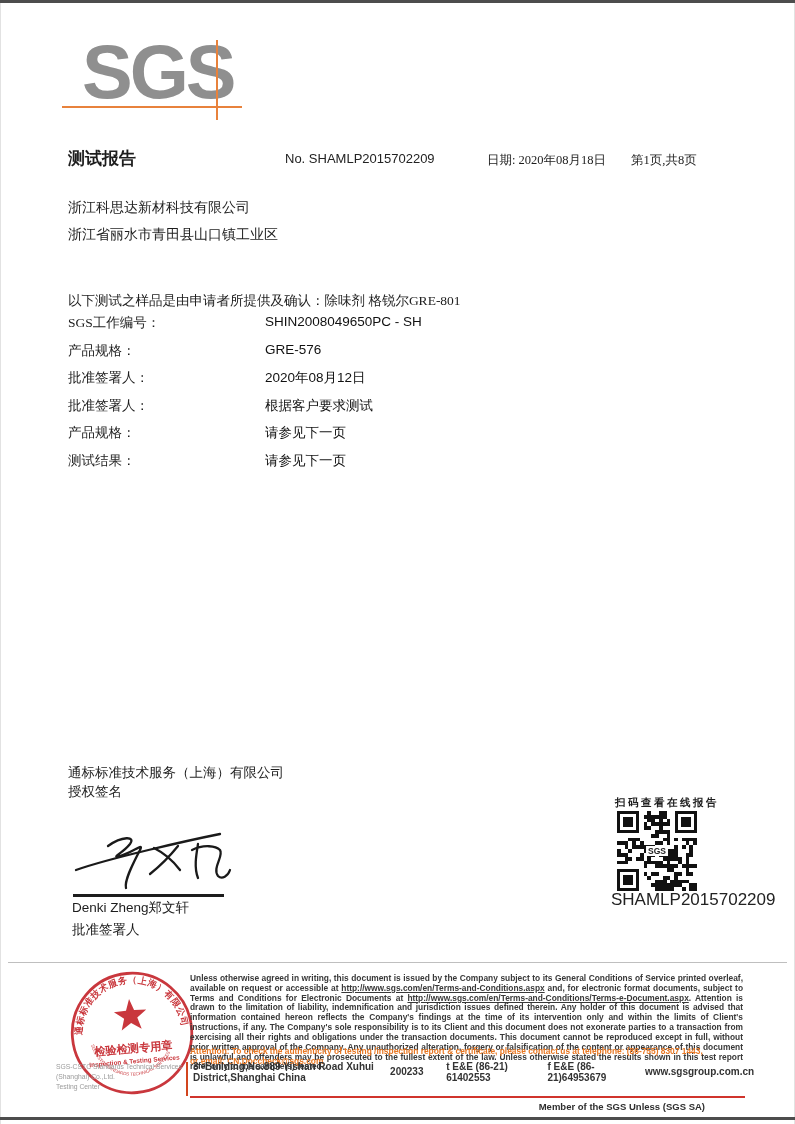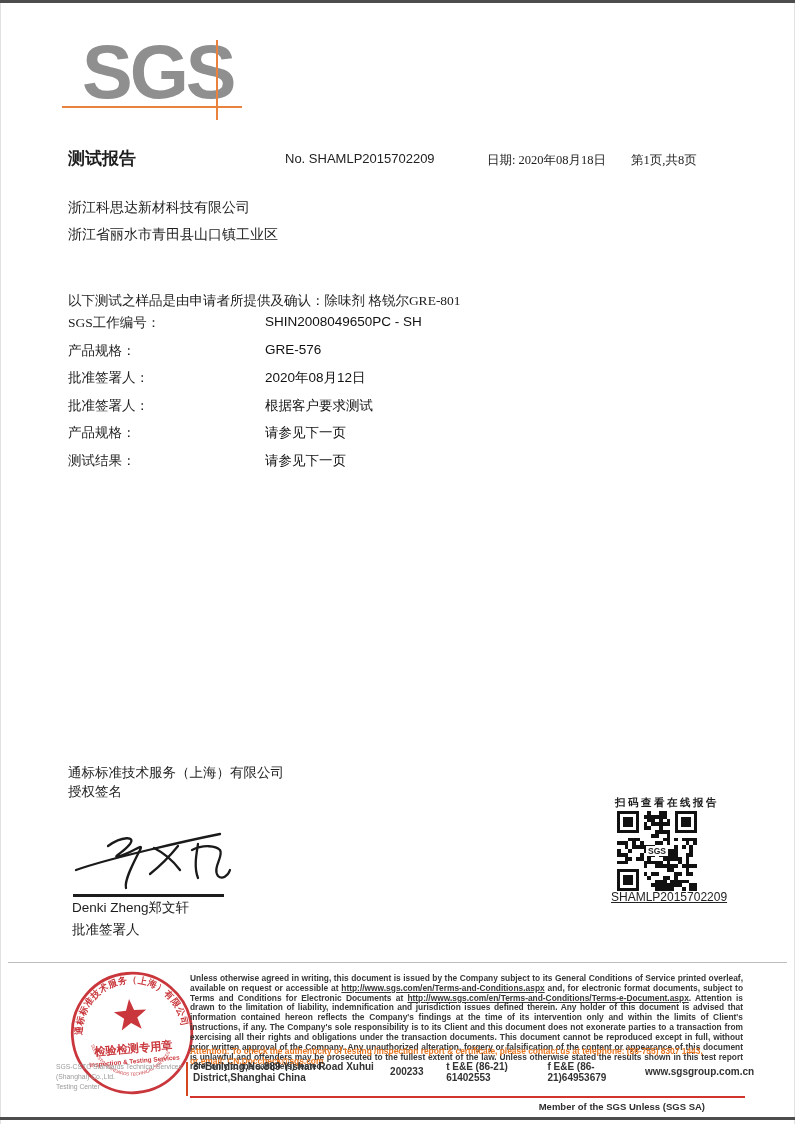--- a/index.html
+++ b/index.html
@@ -39,21 +39,21 @@
 
   
   .qr-caption{position:absolute;left:615px;top:796px;font-size:10.5px;font-weight:bold;letter-spacing:2.5px;}
   .qr-box{position:absolute;left:617px;top:811px;width:80px;height:80px;background:#fff;}
   .qr-box i{position:absolute;background:#111;}
   .finder{position:absolute;width:22px;height:22px;border:3px solid #111;box-sizing:border-box;}
   .finder::after{content:"";position:absolute;inset:3px;background:#111;}
   .f-tl{left:0;top:0;} .f-tr{right:0;top:0;} .f-bl{left:0;bottom:0;}
   .qr-center{position:absolute;left:50%;top:50%;transform:translate(-50%,-50%);background:#fff;
              padding:0 2px;font-family:"Liberation Sans",sans-serif;font-size:8.5px;font-weight:bold;color:#222;z-index:2;}
-  .qr-code-text{position:absolute;left:611px;top:890px;font-family:"Liberation Sans",sans-serif;font-size:12px;color:#222;text-decoration:underline;}
+  .qr-code-text{position:absolute;left:611px;top:890px;font-family:"Liberation Sans",sans-serif;font-size:17px;color:#222;}
 
   
   .footer-rule{position:absolute;left:8px;top:962px;width:779px;height:1px;background:#bfbfbf;}
   .stamp{position:absolute;left:68px;top:969px;transform:rotate(-5deg);opacity:.92;}
   .stamp-sub{position:absolute;left:56px;top:1062px;width:152px;font-family:"Liberation Sans",sans-serif;
              font-size:6.8px;line-height:1.45;color:#9b9b9b;}
   .fineprint{position:absolute;left:190px;top:974px;width:553px;font-family:"Liberation Sans","DejaVu Sans",sans-serif;
              font-size:8.4px;font-weight:bold;line-height:1.17;color:#383838;text-align:justify;}
   .fineprint a{color:inherit;text-decoration:underline;}
   .attention{position:absolute;left:190px;top:1046px;width:553px;font-family:"Liberation Sans",sans-serif;

